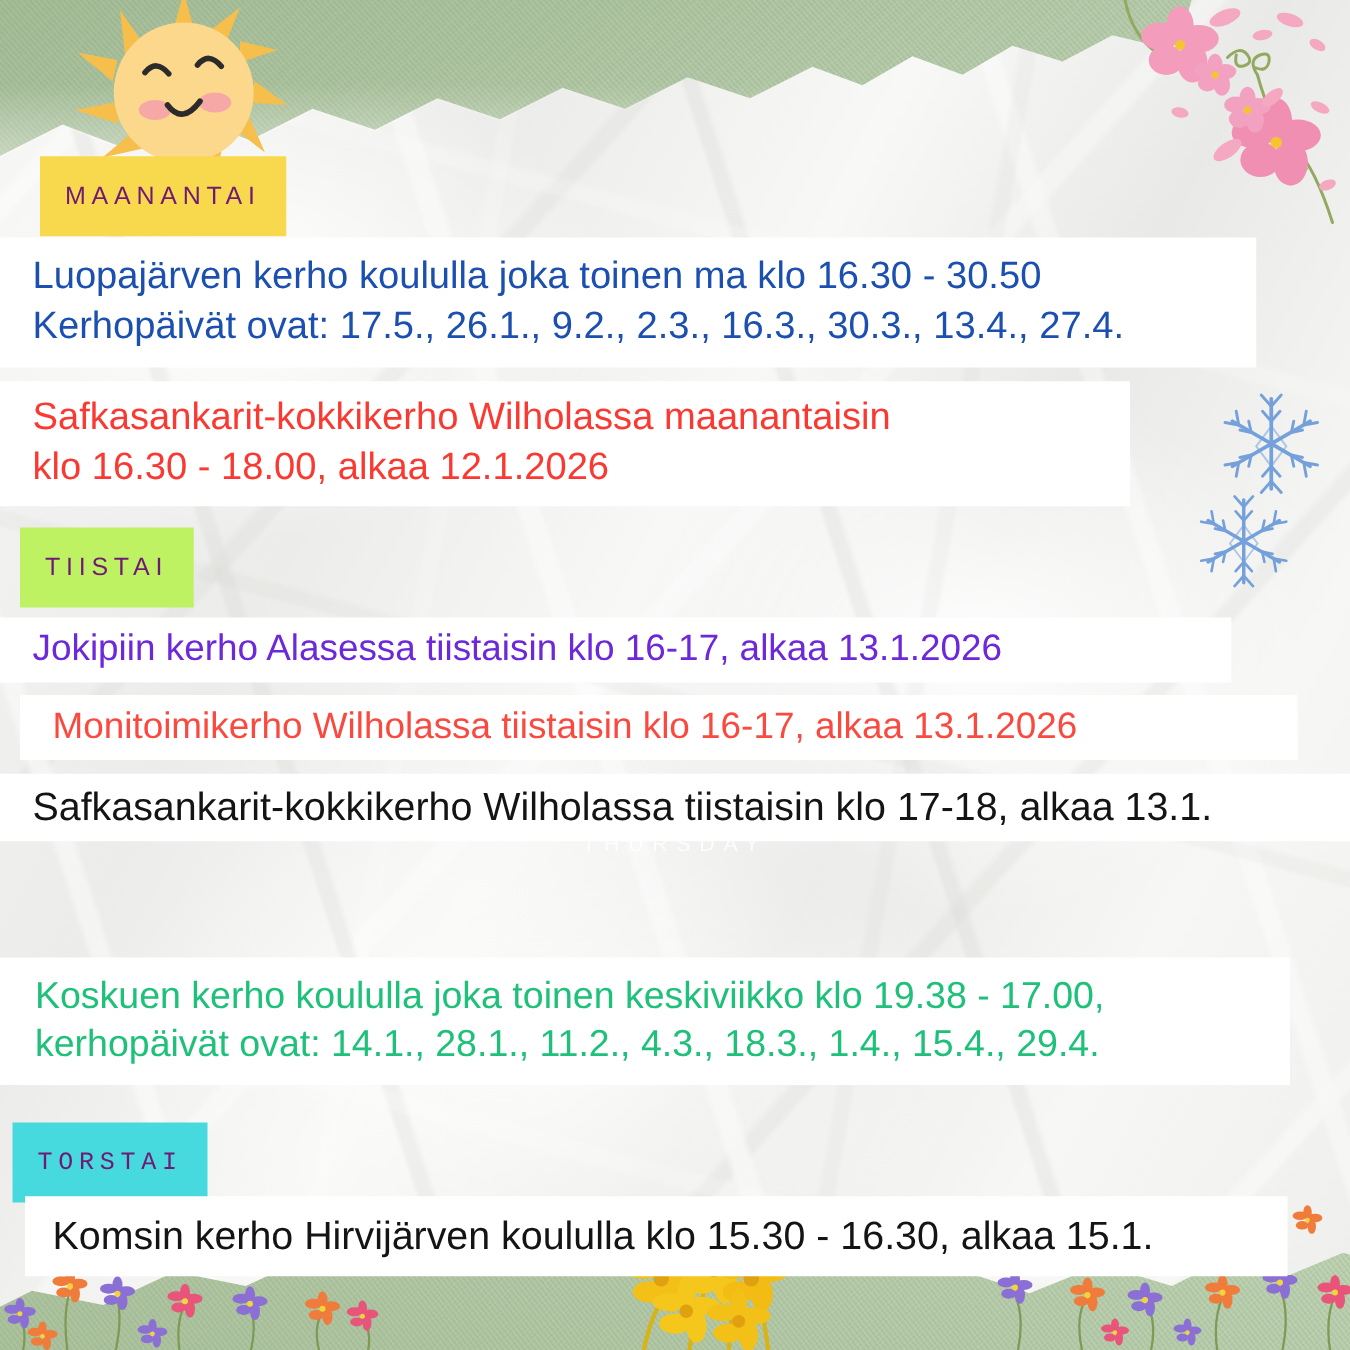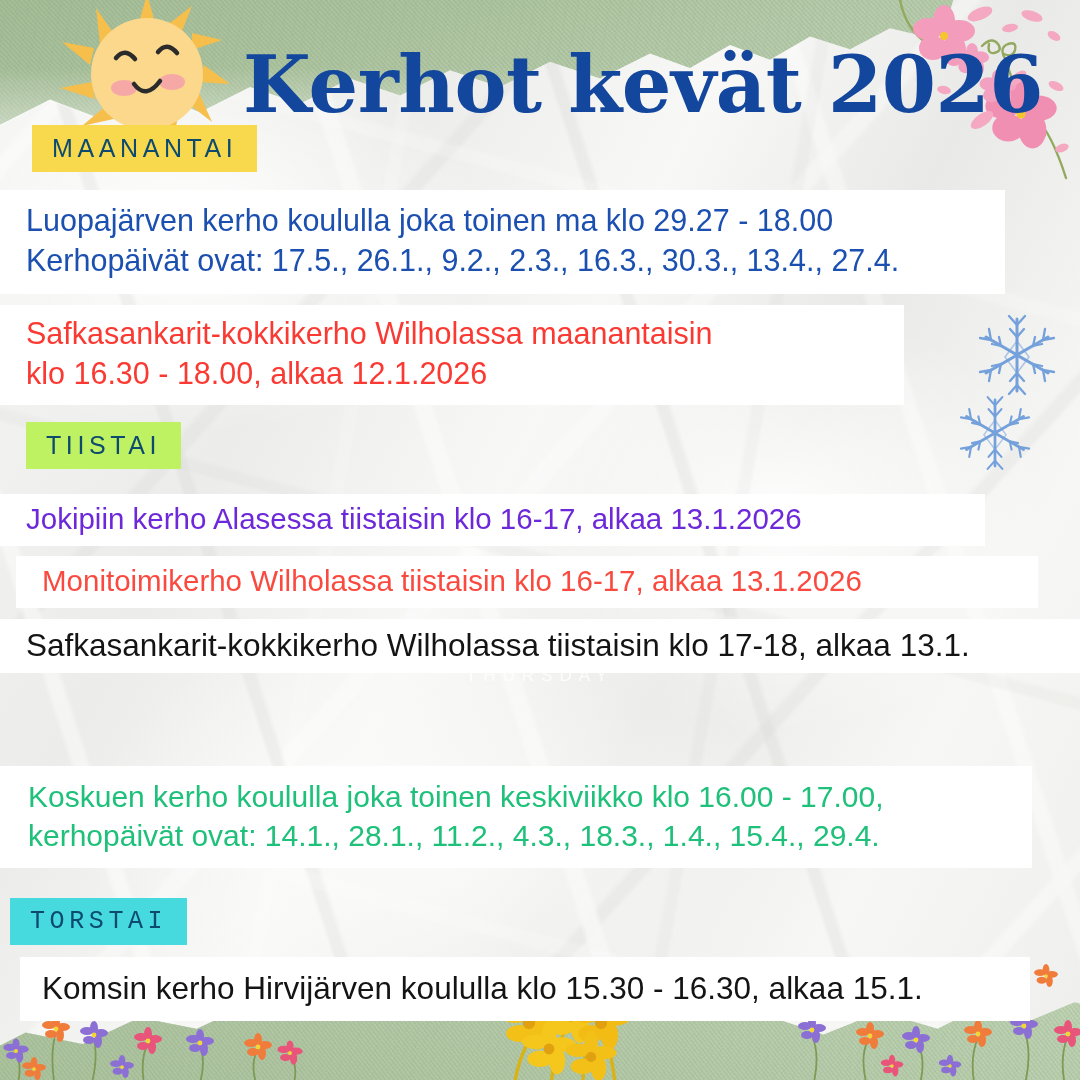--- a/index.html
+++ b/index.html
@@ -97,43 +97,43 @@
     font-weight:700;
     color:#13479e;
     letter-spacing:-0.5px;
     white-space:nowrap;
   }
 
   .day-badge {
     position:absolute;
     display:flex; align-items:center;
     padding:0 20px;
-    height:47px;
-    font-size:25px;
+    height:64px;
+    font-size:20px;
     letter-spacing:4.6px;
     font-weight:400;
-    color:#0c4a6e;
+    color:#701a75;
   }
 
   .entry {
     position:absolute;
     background:#ffffff;
     display:flex; flex-direction:column; justify-content:center;
     padding:7px 0 9px 26px;
   }
   .entry .line {
     font-size:30.5px;
     line-height:1.30;
     white-space:nowrap;
     font-weight:400;
   }
 
   
   #badge-maanantai  { left:32px;  top:125px; background:#F8D94E; }
-  #badge-tiistai    { left:26px;  top:422px; background:#BFF263; }
+  #badge-tiistai    { left:16px;  top:422px; background:#BFF263; }
   #badge-keskiviikko{ left:18px;  top:733px; background:#F8914B;margin-top:34px; }
   #badge-torstai    { left:10px;  top:898px; background:#46D9DD;font-family:Liberation Mono, monospace; }
 
   
   #entry-ma-1 { left:0px;  top:190px; width:1005px; height:104px; color:#1b4fb0; }
   #entry-ma-2 { left:0px;  top:305px; width:904px; height:100px; color:#fa3a32; }
   #entry-ti-1 { left:0px;  top:494px; width:985px;  height:52px;  color:#6d28d9; }
   #entry-ti-2 { left:16px;  top:556px; width:1022px; height:52px;  color:#fa4a40; }
   #entry-ti-3 { left:0px;  top:619px; width:1080px; height:54px;  color:#141414; }
   #entry-ke-1 { left:0px;  top:766px; width:1032px; height:102px; color:#1ec07a; padding-left:28px; }
@@ -558,26 +558,25 @@
           </g>
           <circle r="2.2" fill="#F5D438"></circle>
         </g>
     </g>
   </svg>
 
   <div class="thursday-watermark">THURSDAY</div>
 
   <div class="content">
 
-    <div class="poster-title">Kerhot kevät 2026</div>
 
     <div class="day-badge" id="badge-maanantai">MAANANTAI</div>
 
     <div class="entry" id="entry-ma-1">
-      <div class="line">Luopajärven kerho koululla joka toinen ma klo 29.27 - 18.00</div>
+      <div class="line">Luopajärven kerho koululla joka toinen ma klo 16.30 - 30.50</div>
       <div class="line">Kerhopäivät ovat: 17.5., 26.1., 9.2., 2.3., 16.3., 30.3., 13.4., 27.4.</div>
     </div>
 
     <div class="entry" id="entry-ma-2">
       <div class="line">Safkasankarit-kokkikerho Wilholassa maanantaisin</div>
       <div class="line">klo 16.30 - 18.00, alkaa 12.1.2026</div>
     </div>
 
     <div class="day-badge" id="badge-tiistai">TIISTAI</div>
 
@@ -589,21 +588,21 @@
       <div class="line">Monitoimikerho Wilholassa tiistaisin klo 16-17, alkaa 13.1.2026</div>
     </div>
 
     <div class="entry" id="entry-ti-3">
       <div class="line">Safkasankarit-kokkikerho Wilholassa tiistaisin klo 17-18, alkaa 13.1.</div>
     </div>
 
     <div class="day-badge" id="badge-keskiviikko">KESKIVIIKKO</div>
 
     <div class="entry" id="entry-ke-1">
-      <div class="line">Koskuen kerho koululla joka toinen keskiviikko klo 16.00 - 17.00,</div>
+      <div class="line">Koskuen kerho koululla joka toinen keskiviikko klo 19.38 - 17.00,</div>
       <div class="line">kerhopäivät ovat: 14.1., 28.1., 11.2., 4.3., 18.3., 1.4., 15.4., 29.4.</div>
     </div>
 
     <div class="day-badge" id="badge-torstai">TORSTAI</div>
 
     <div class="entry" id="entry-to-1">
       <div class="line">Komsin kerho Hirvijärven koululla klo 15.30 - 16.30, alkaa 15.1.</div>
     </div>
 
   </div>

